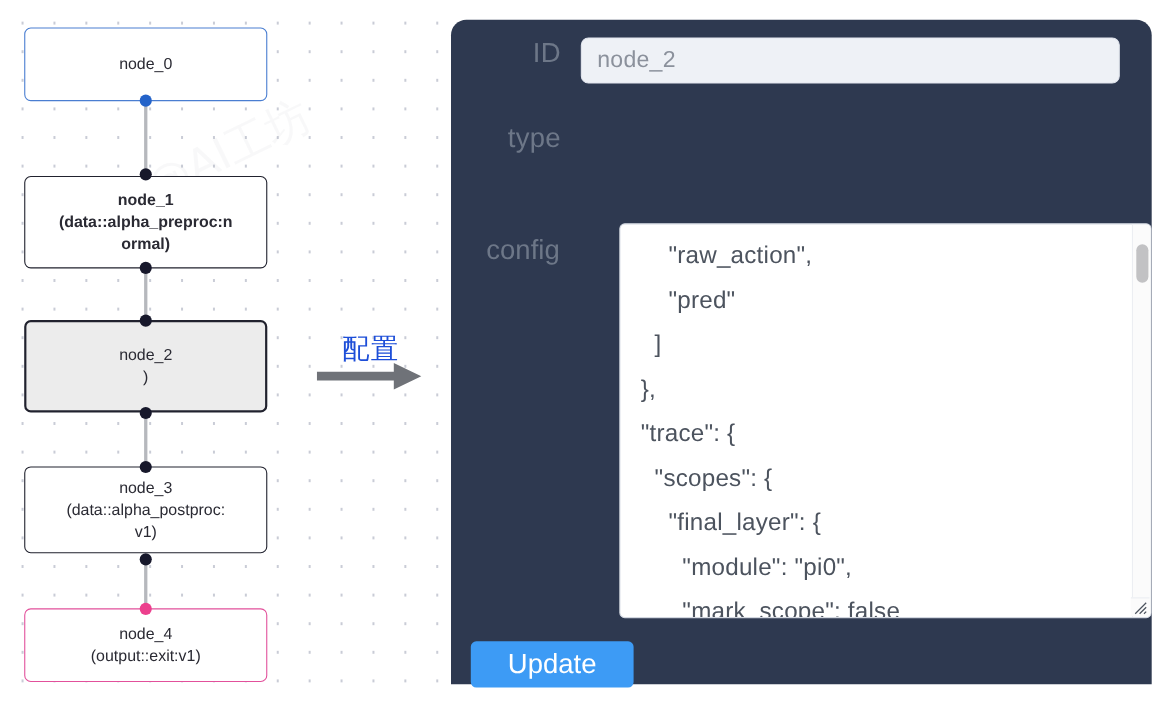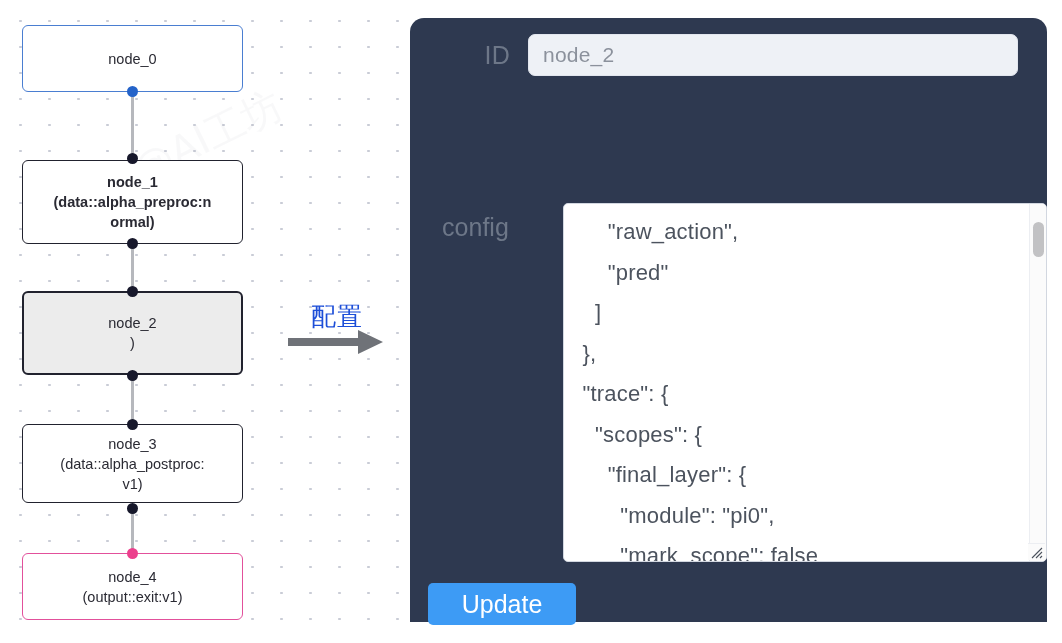--- a/index.html
+++ b/index.html
@@ -120,21 +120,21 @@
     height: 604px;
     background: #2e3950;
     border-radius: 14px 14px 0 0;
     z-index: 4;
     overflow: hidden;
     box-sizing: border-box;
   }
   .form-row {
     position: absolute;
     display: flex;
-    align-items: center;
+    align-items: flex-start;
     left: 0;
     width: 100%;
   }
   .field-label {
     width: 118px;
     text-align: right;
     padding-right: 18px;
     box-sizing: border-box;
     color: #6d7788;
     font-size: 25px;
@@ -314,20 +314,21 @@
 </svg>
 
 <div id="panel">
 
   <div class="form-row" style="top:16px;">
     <div class="field-label">ID</div>
     <div class="text-input">node_2</div>
   </div>
 
   <div class="form-row" style="top:94px;">
+    <div class="field-label">type</div>
   </div>
 
   <div id="config-row">
     <div id="config-label">config</div>
     <div id="config-textarea">
       <pre id="config-code">      "raw_action",
       "pred"
     ]
   },
   "trace": {

